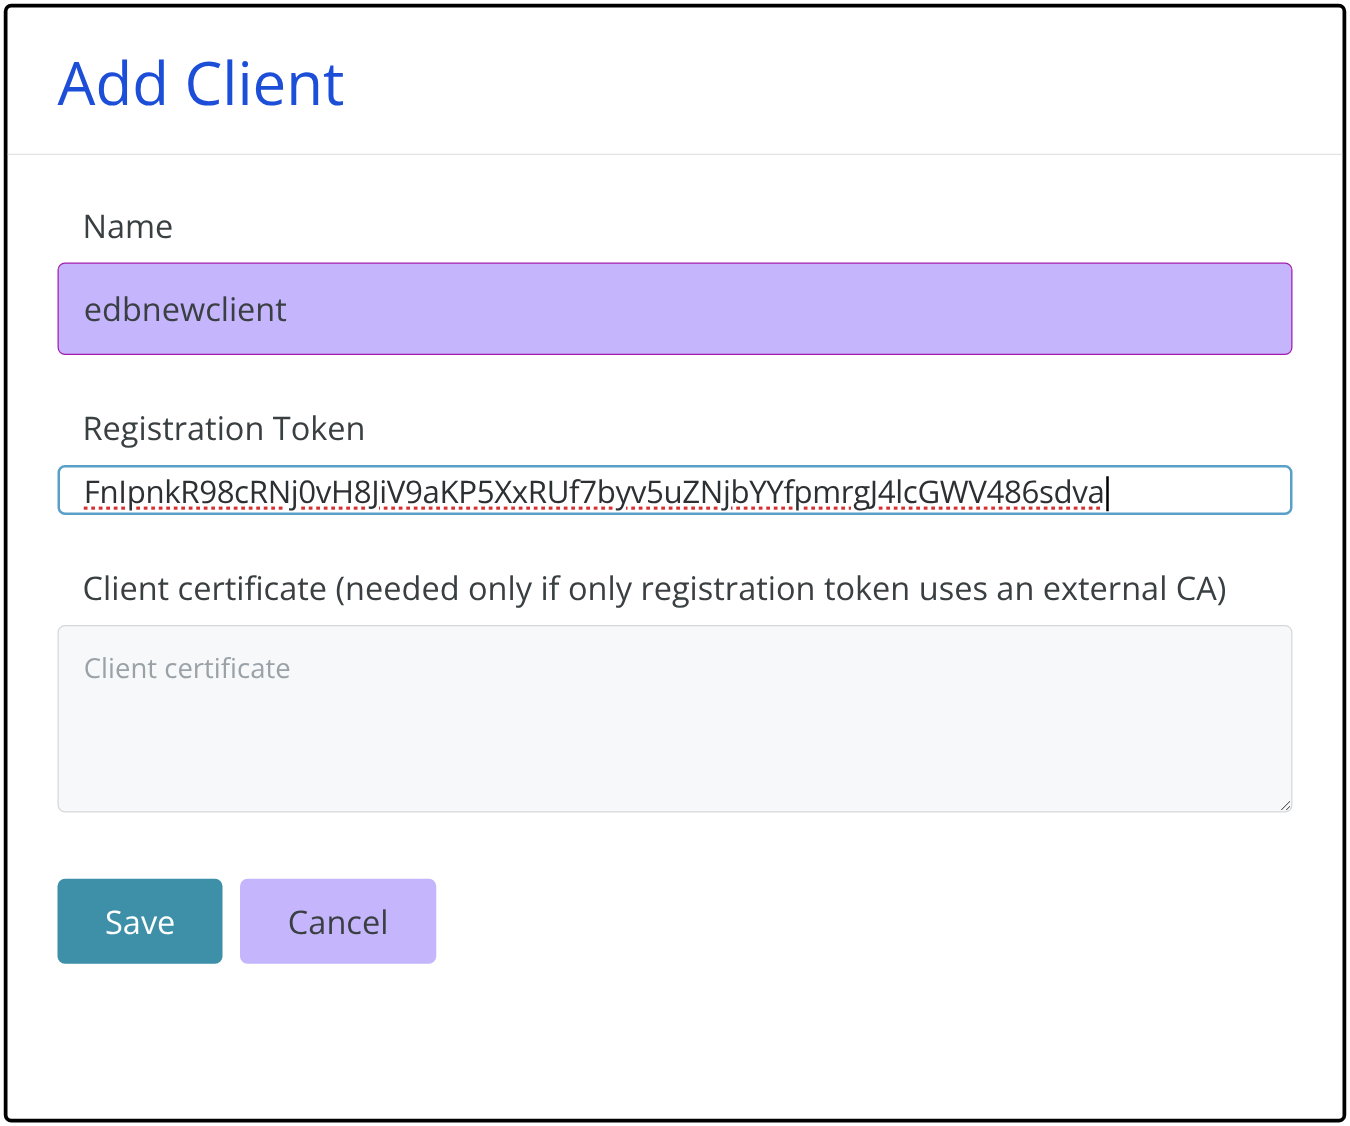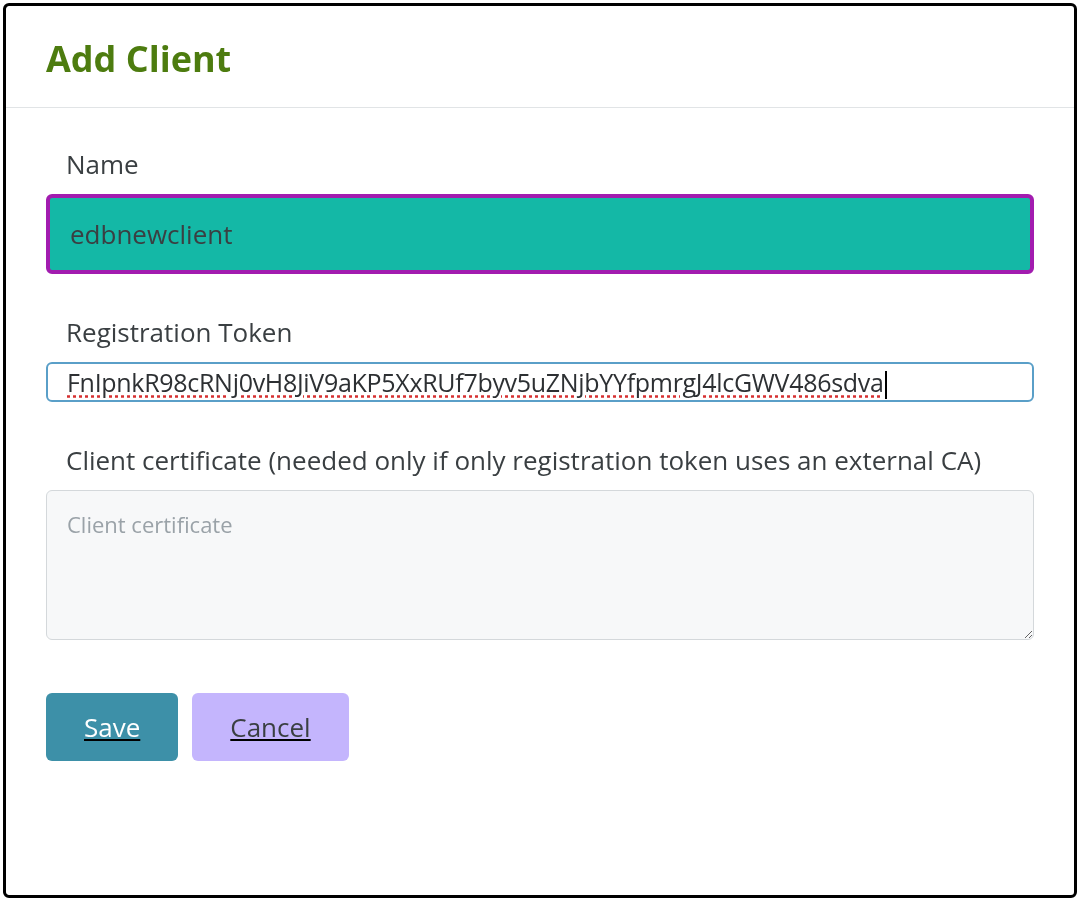--- a/index.html
+++ b/index.html
@@ -21,44 +21,44 @@
       height: 895px;
       margin: 3px;
       background: #fff;
       overflow: hidden;
     }
     .dialog-header {
       padding: 28px 40px 24px 40px;
       border-bottom: 1px solid #e1e4e6;
     }
     .dialog-title {
-      font-size: 36px;
-      font-weight: 700;
-      color: #4d7c0f;
+      font-size: 48px;
+      font-weight: 400;
+      color: #1d4ed8;
     }
     .dialog-body {
       padding: 38px 40px 40px 40px;
     }
     .form-group {
       margin-bottom: 40px;
     }
     .form-label {
       display: block;
       font-size: 26px;
       color: #3a3f42;
       margin-bottom: 12px;
       font-weight: 400;
       margin-left: 20px;
     }
     .text-input {
       width: 100%;
       font-size: 26px;
       color: #3a3f42;
-      background: #14b8a6;
-      border: 4px solid #a21caf;
+      background: #c4b5fd;
+      border: 1px solid #a21caf;
       border-radius: 6px;
       padding: 18px 20px;
       font-family: inherit;
     }
     .text-input.focused {
       border: 2px solid #5a9fc8;
       background: #fff;
       padding: 0 19px;
     }
     .text-input.focused .token-text {
@@ -101,21 +101,20 @@
       font-family: inherit;
       resize: both;
     }
     .textarea-input::placeholder {
       color: #9aa2a8;
     }
     .button-row {
       display: flex;
       gap: 14px;
       margin-top: 48px;
-      text-decoration: underline;
     }
     .btn {
       font-size: 26px;
       padding: 16px 38px;
       border-radius: 6px;
       border: none;
       cursor: pointer;
       font-family: inherit;
       font-weight: 400;
     }

